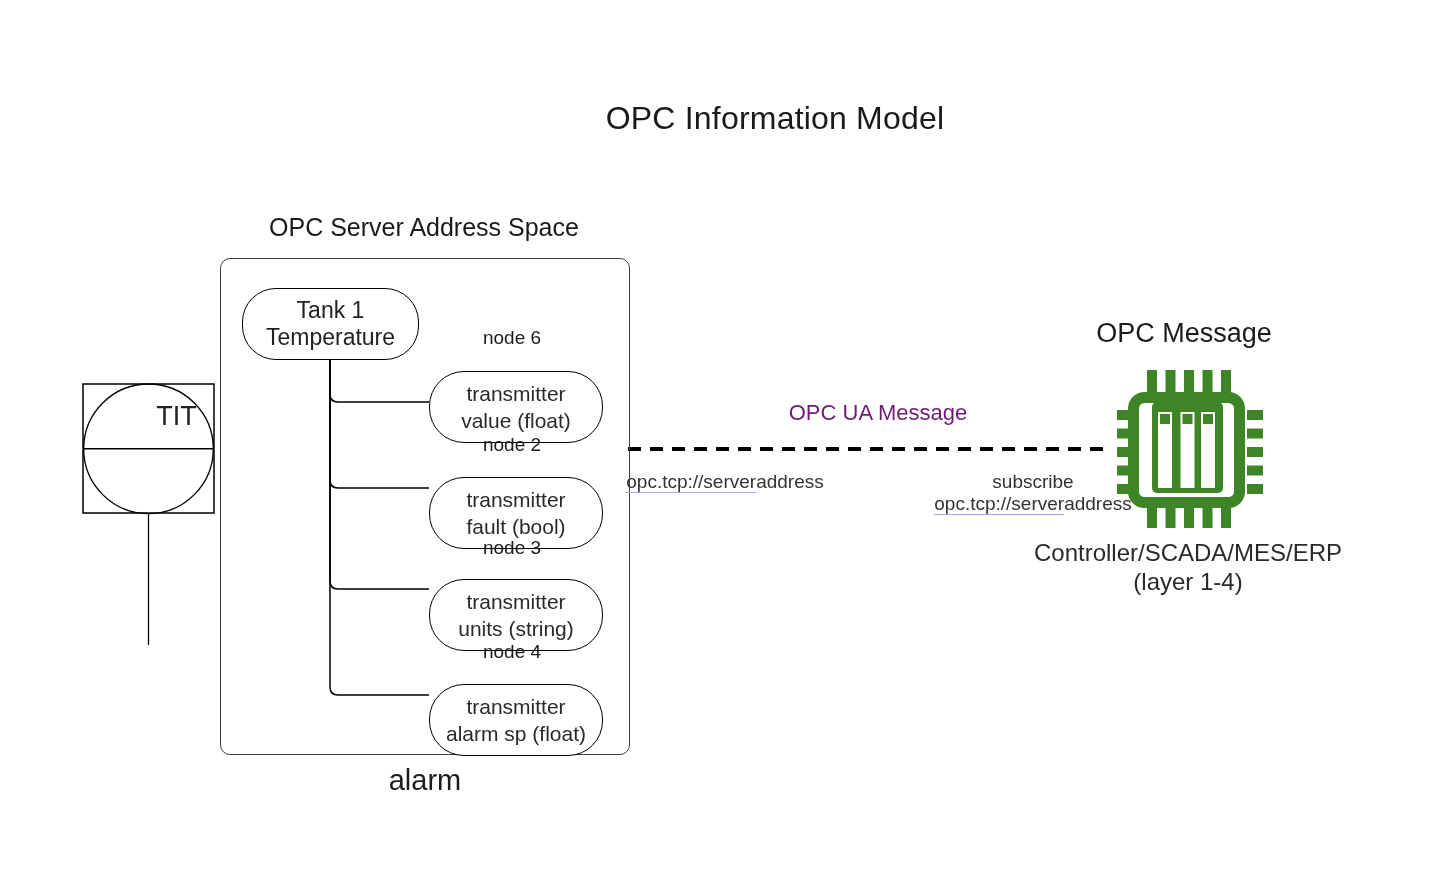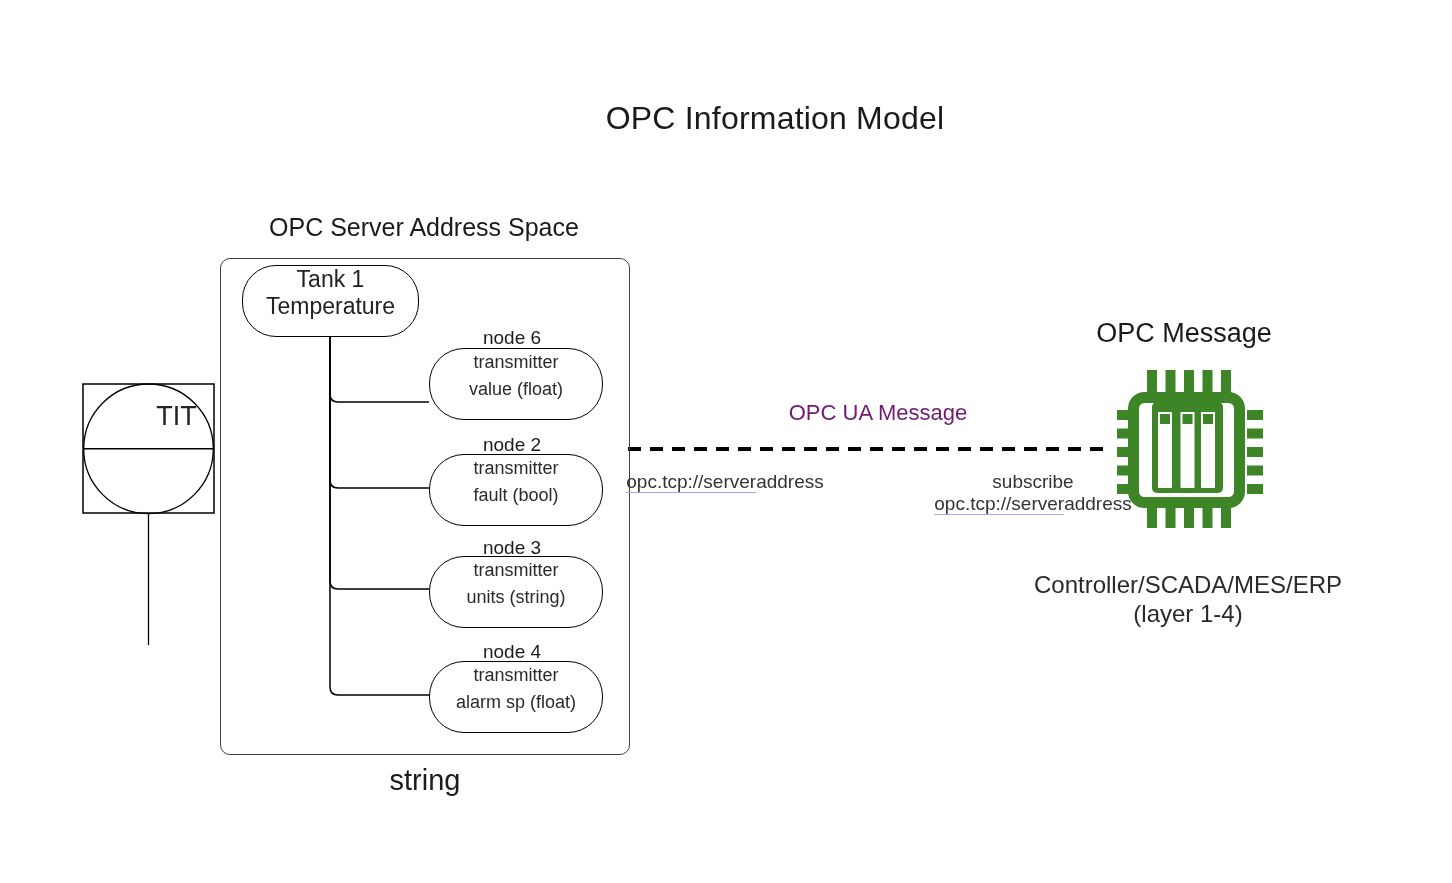--- a/index.html
+++ b/index.html
@@ -4,30 +4,30 @@
 <style>
   html,body{margin:0;padding:0;background:#ffffff;}
   body{width:1452px;height:883px;position:relative;overflow:hidden;
        font-family:"Liberation Sans","DejaVu Sans",sans-serif;color:#1a1a1a;}
   .abs{position:absolute;}
   .ctr{text-align:center;}
   .title{font-size:32px;letter-spacing:.2px;}
   .server-label{font-size:25px;}
   .server-box{border:1.5px solid #3f3f3f;border-radius:10px;background:transparent;}
   .pill{background:#fff;border:1.6px solid #000;display:flex;flex-direction:column;
-        align-items:center;justify-content:flex-start;text-align:center;}
+        align-items:center;justify-content:center;text-align:center;margin-top:23px;}
   .tank{border-radius:34px;font-size:23px;line-height:27px;color:#222;}
-  .oval{border-radius:35px;font-size:18px;line-height:27px;color:#2a2a2a;}
+  .oval{border-radius:35px;font-size:21px;line-height:27px;color:#2a2a2a;}
   .tag{font-size:19px;color:#1c1c1c;}
   .object-caption{font-size:29px;color:#1c1c1c;}
   .ua-label{font-size:22px;color:#701a75;}
   .pubsub{font-size:19px;line-height:22px;color:#333;}
   .linked{border-bottom:1.5px solid #a6a6e8;}
   .client-label{font-size:27px;}
-  .client-caption{font-size:24px;line-height:29px;color:#2a2a2a;margin-top:32px;}
+  .client-caption{font-size:24px;line-height:29px;color:#2a2a2a;}
   .tit-label{font-size:27px;color:#222;padding-left:28px;}
   .chip{color:var(--chip-color,#3d8527);}
   svg{display:block;}
   .overlay{position:absolute;left:0;top:0;pointer-events:none;}
 </style>
 </head>
 <body>
 
 <div>
 
@@ -76,21 +76,21 @@
     <div>transmitter</div>
     <div>units (string)</div>
   </div>
 
   <div class="abs ctr tag" style="left:426px;top:641px;width:172px;text-align:center;">node 4</div>
   <div class="abs pill oval" style="left:429px;top:661px;width:172px;height:70px;">
     <div>transmitter</div>
     <div>alarm sp (float)</div>
   </div>
 
-  <div class="abs ctr object-caption" style="left:275px;top:764px;width:300px;">string</div>
+  <div class="abs ctr object-caption" style="left:275px;top:764px;width:300px;">alarm</div>
 
   <div class="abs ctr ua-label" style="left:678px;top:400px;width:400px;">OPC UA Message</div>
 
   <div class="abs ctr pubsub" style="left:600px;top:471px;width:250px;">
     <div><span class="linked">opc.tcp://server</span><span>address</span></div>
   </div>
 
   <div class="abs ctr pubsub" style="left:908px;top:471px;width:250px;">
     <div>subscribe</div>
     <div><span class="linked">opc.tcp://server</span><span>address</span></div>

